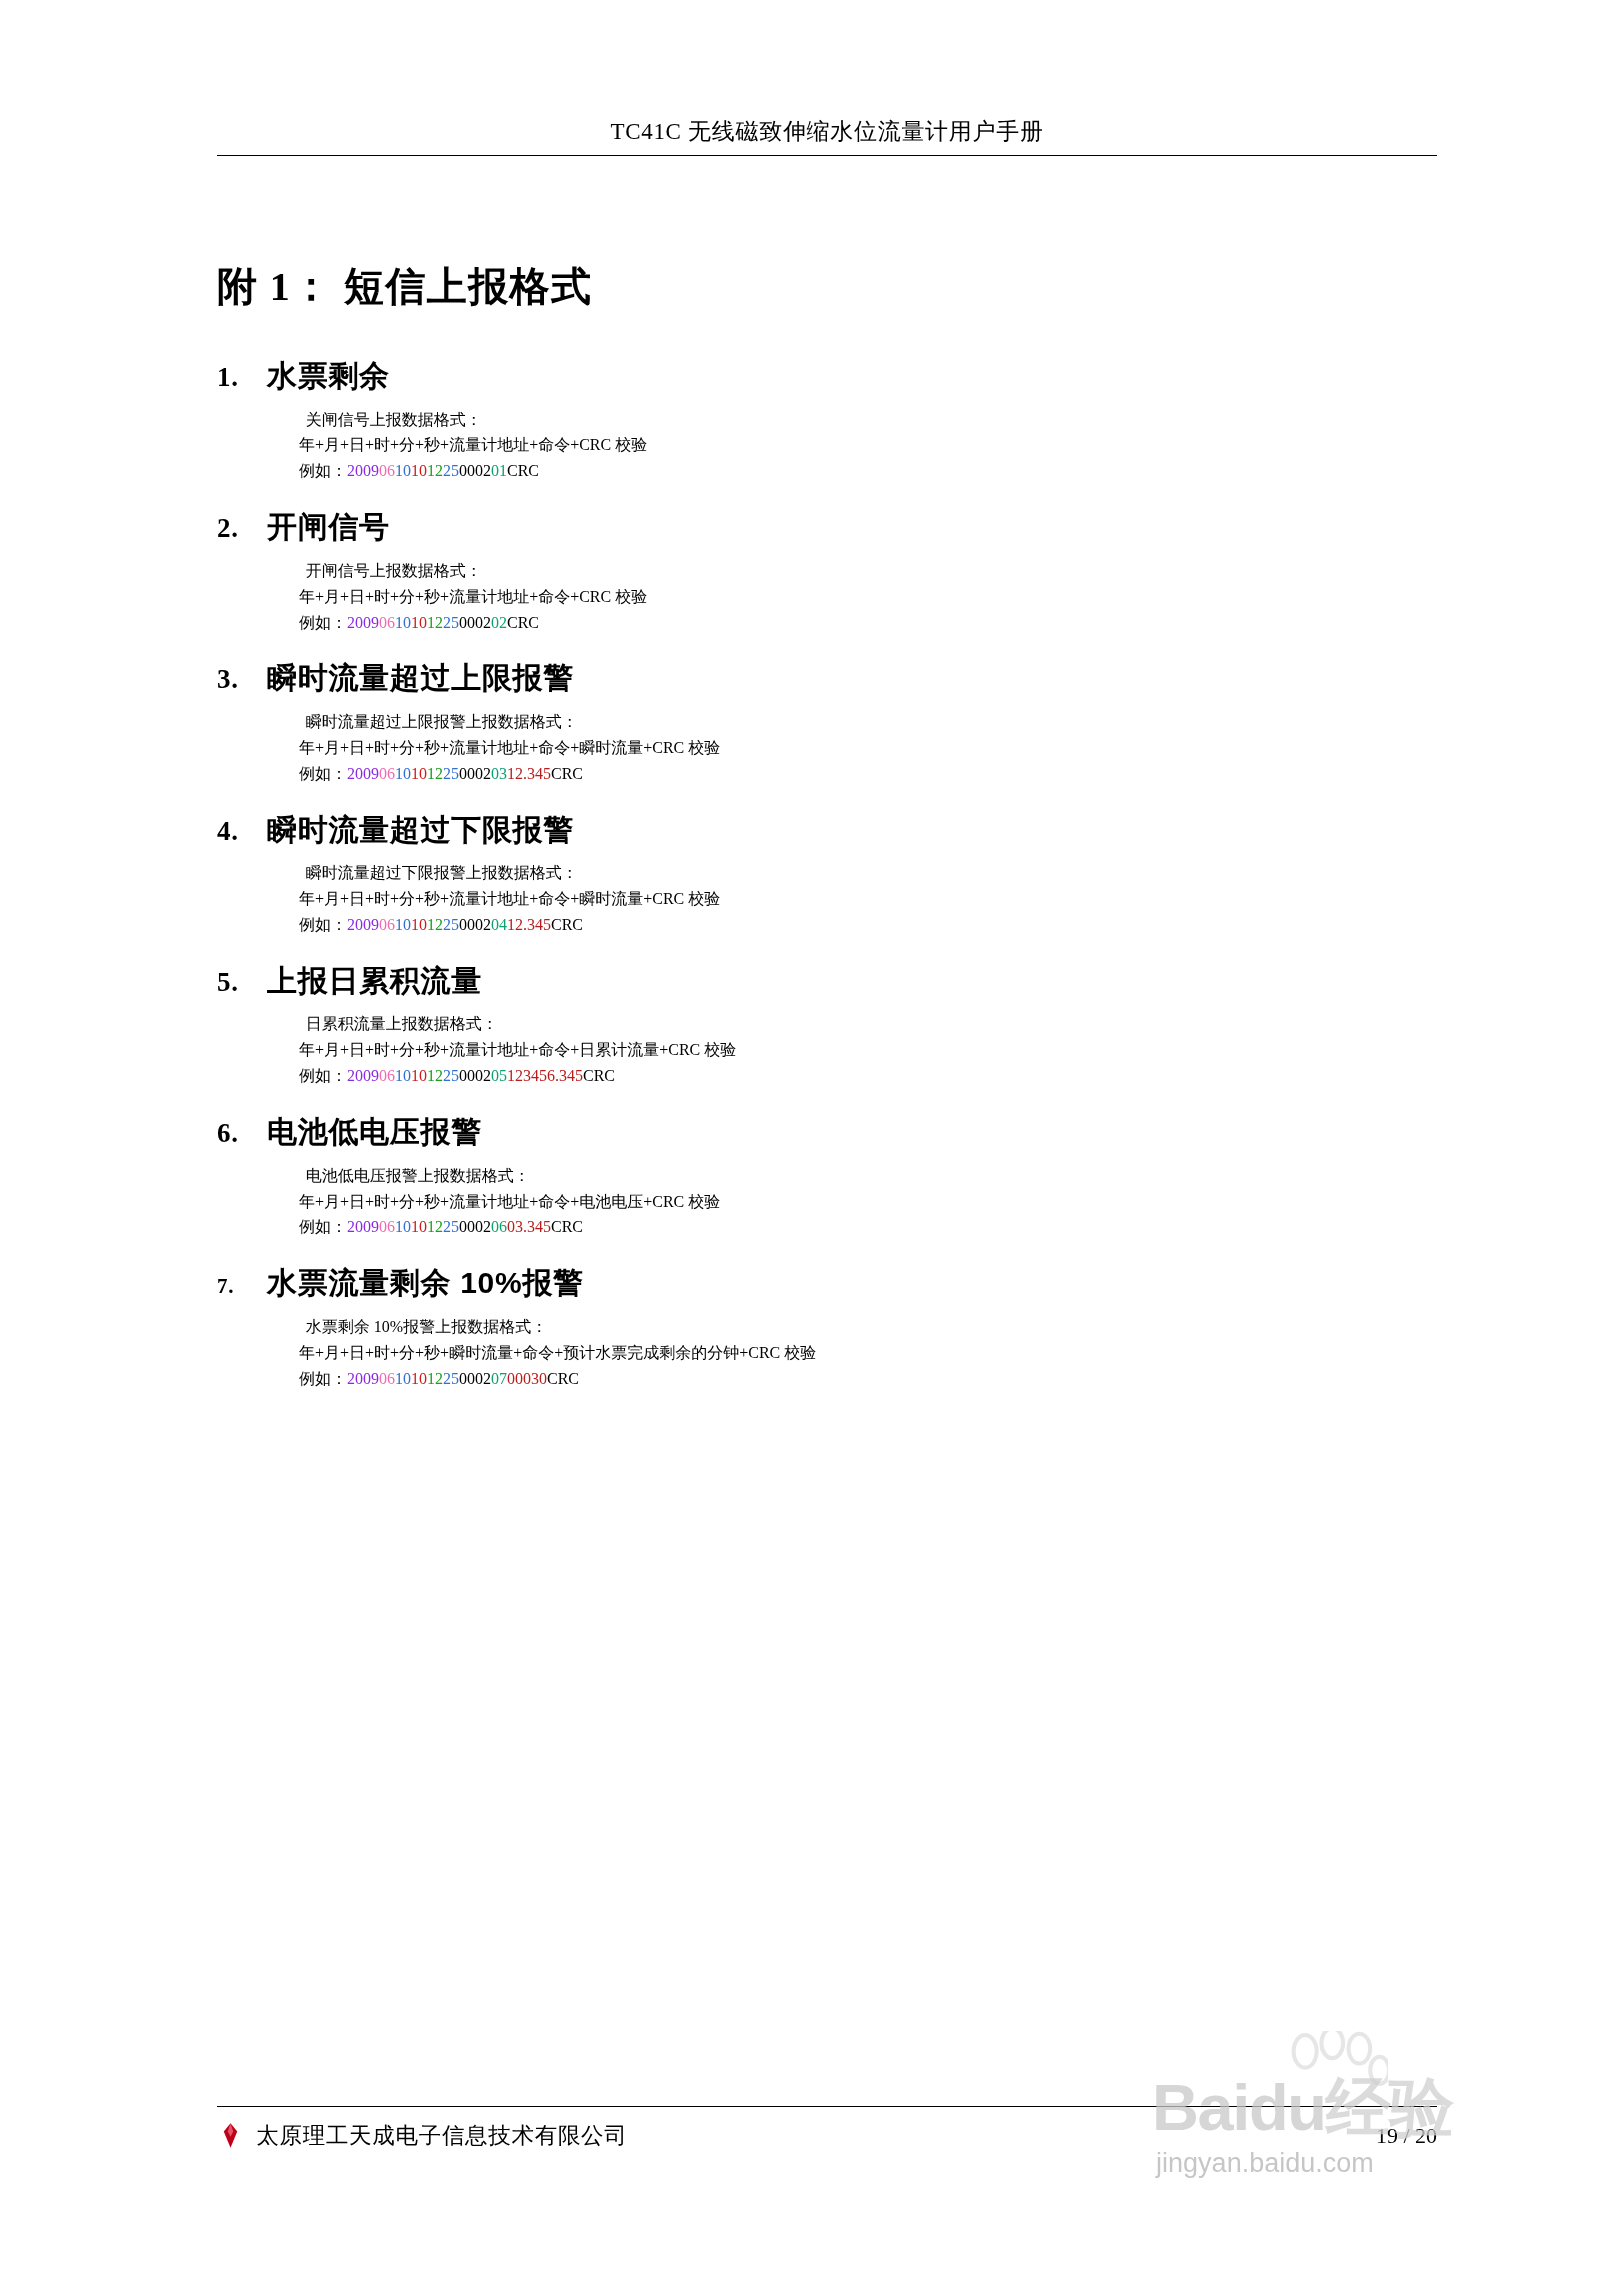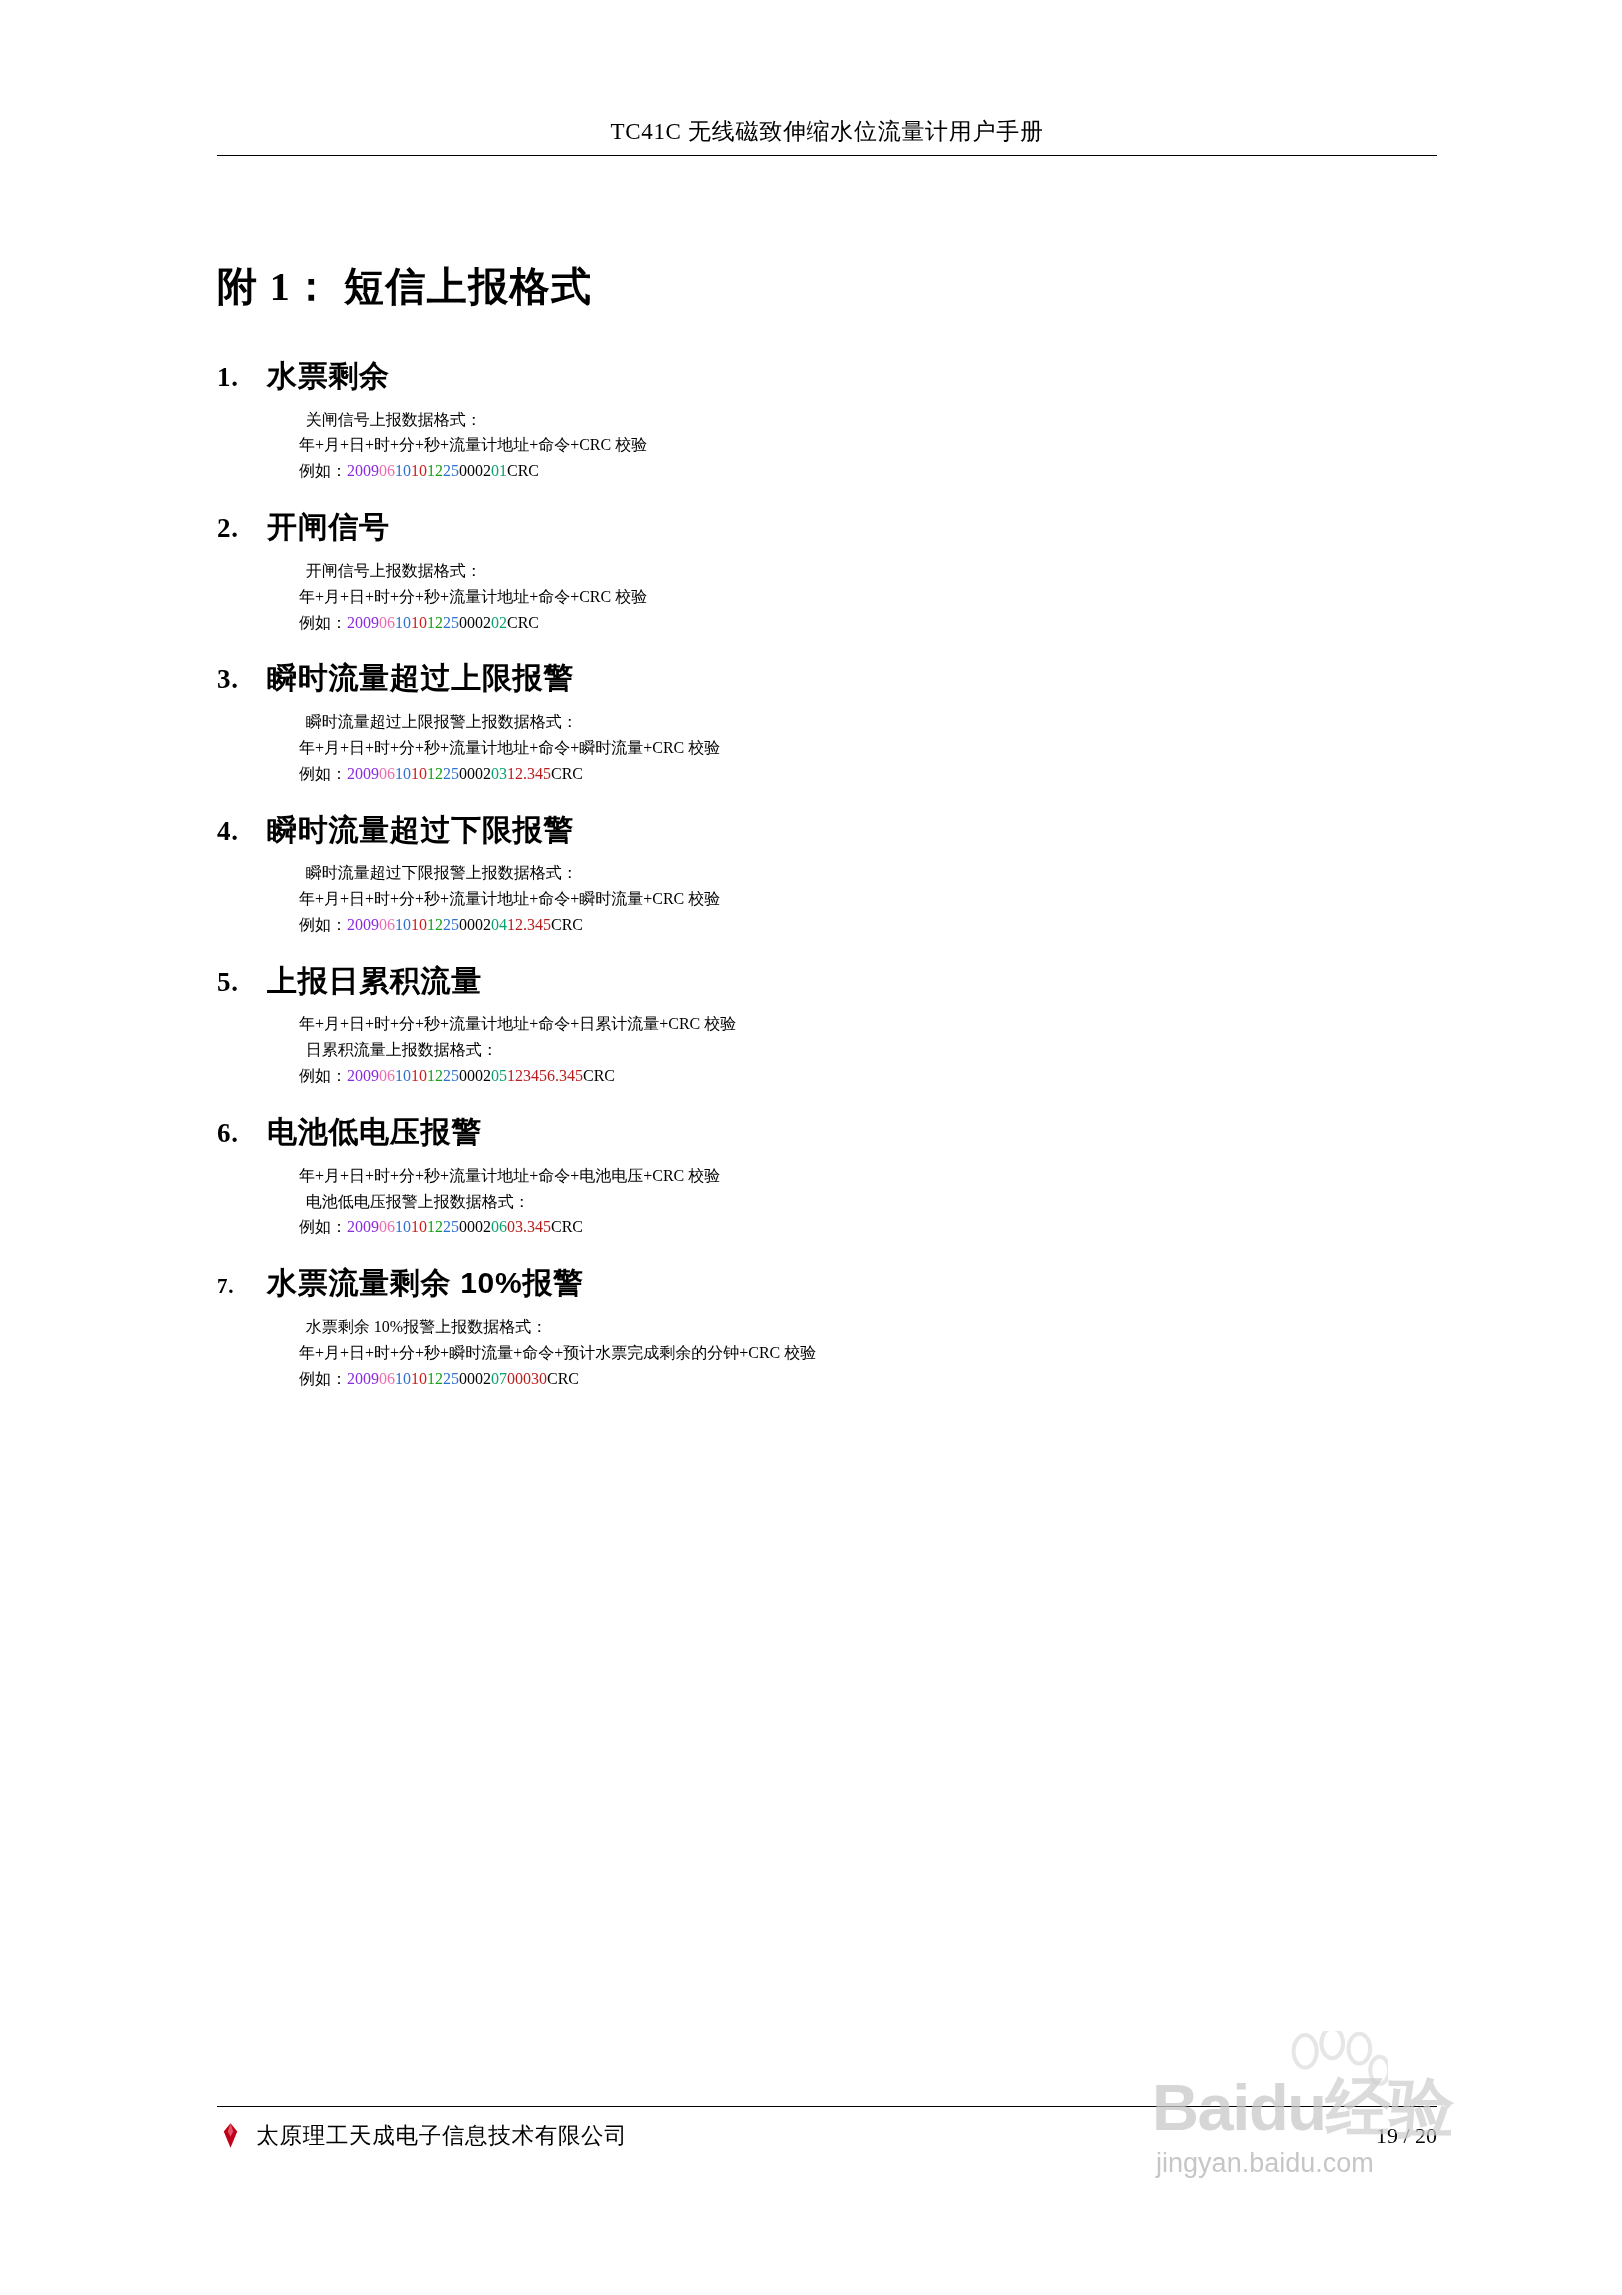--- a/index.html
+++ b/index.html
@@ -225,33 +225,33 @@
             <div class="line">年+月+日+时+分+秒+流量计地址+命令+瞬时流量+CRC 校验</div>
             <div class="line"><span class="example-label">例如：</span><span class="c-year">2009</span><span class="c-month">06</span><span class="c-day">10</span><span class="c-hour">10</span><span class="c-min">12</span><span class="c-sec">25</span><span class="c-addr">0002</span><span class="c-cmd">04</span><span class="c-val">12.345</span><span class="c-plain">CRC</span></div>
           </div>
         </div>
         <div class="section">
           <div class="sec-head">
             <span class="sec-num">5.</span>
             <span class="sec-title">上报日累积流量</span>
           </div>
           <div class="sec-body">
+            <div class="line indent1">日累积流量上报数据格式：</div>
             <div class="line">年+月+日+时+分+秒+流量计地址+命令+日累计流量+CRC 校验</div>
-            <div class="line indent1">日累积流量上报数据格式：</div>
             <div class="line"><span class="example-label">例如：</span><span class="c-year">2009</span><span class="c-month">06</span><span class="c-day">10</span><span class="c-hour">10</span><span class="c-min">12</span><span class="c-sec">25</span><span class="c-addr">0002</span><span class="c-cmd">05</span><span class="c-val">123456.345</span><span class="c-plain">CRC</span></div>
           </div>
         </div>
         <div class="section">
           <div class="sec-head">
             <span class="sec-num">6.</span>
             <span class="sec-title">电池低电压报警</span>
           </div>
           <div class="sec-body">
+            <div class="line indent1">电池低电压报警上报数据格式：</div>
             <div class="line">年+月+日+时+分+秒+流量计地址+命令+电池电压+CRC 校验</div>
-            <div class="line indent1">电池低电压报警上报数据格式：</div>
             <div class="line"><span class="example-label">例如：</span><span class="c-year">2009</span><span class="c-month">06</span><span class="c-day">10</span><span class="c-hour">10</span><span class="c-min">12</span><span class="c-sec">25</span><span class="c-addr">0002</span><span class="c-cmd">06</span><span class="c-val">03.345</span><span class="c-plain">CRC</span></div>
           </div>
         </div>
         <div class="section">
           <div class="sec-head">
             <span class="sec-num small">7.</span>
             <span class="sec-title">水票流量剩余 10%报警</span>
           </div>
           <div class="sec-body">
             <div class="line indent1">水票剩余 10%报警上报数据格式：</div>

